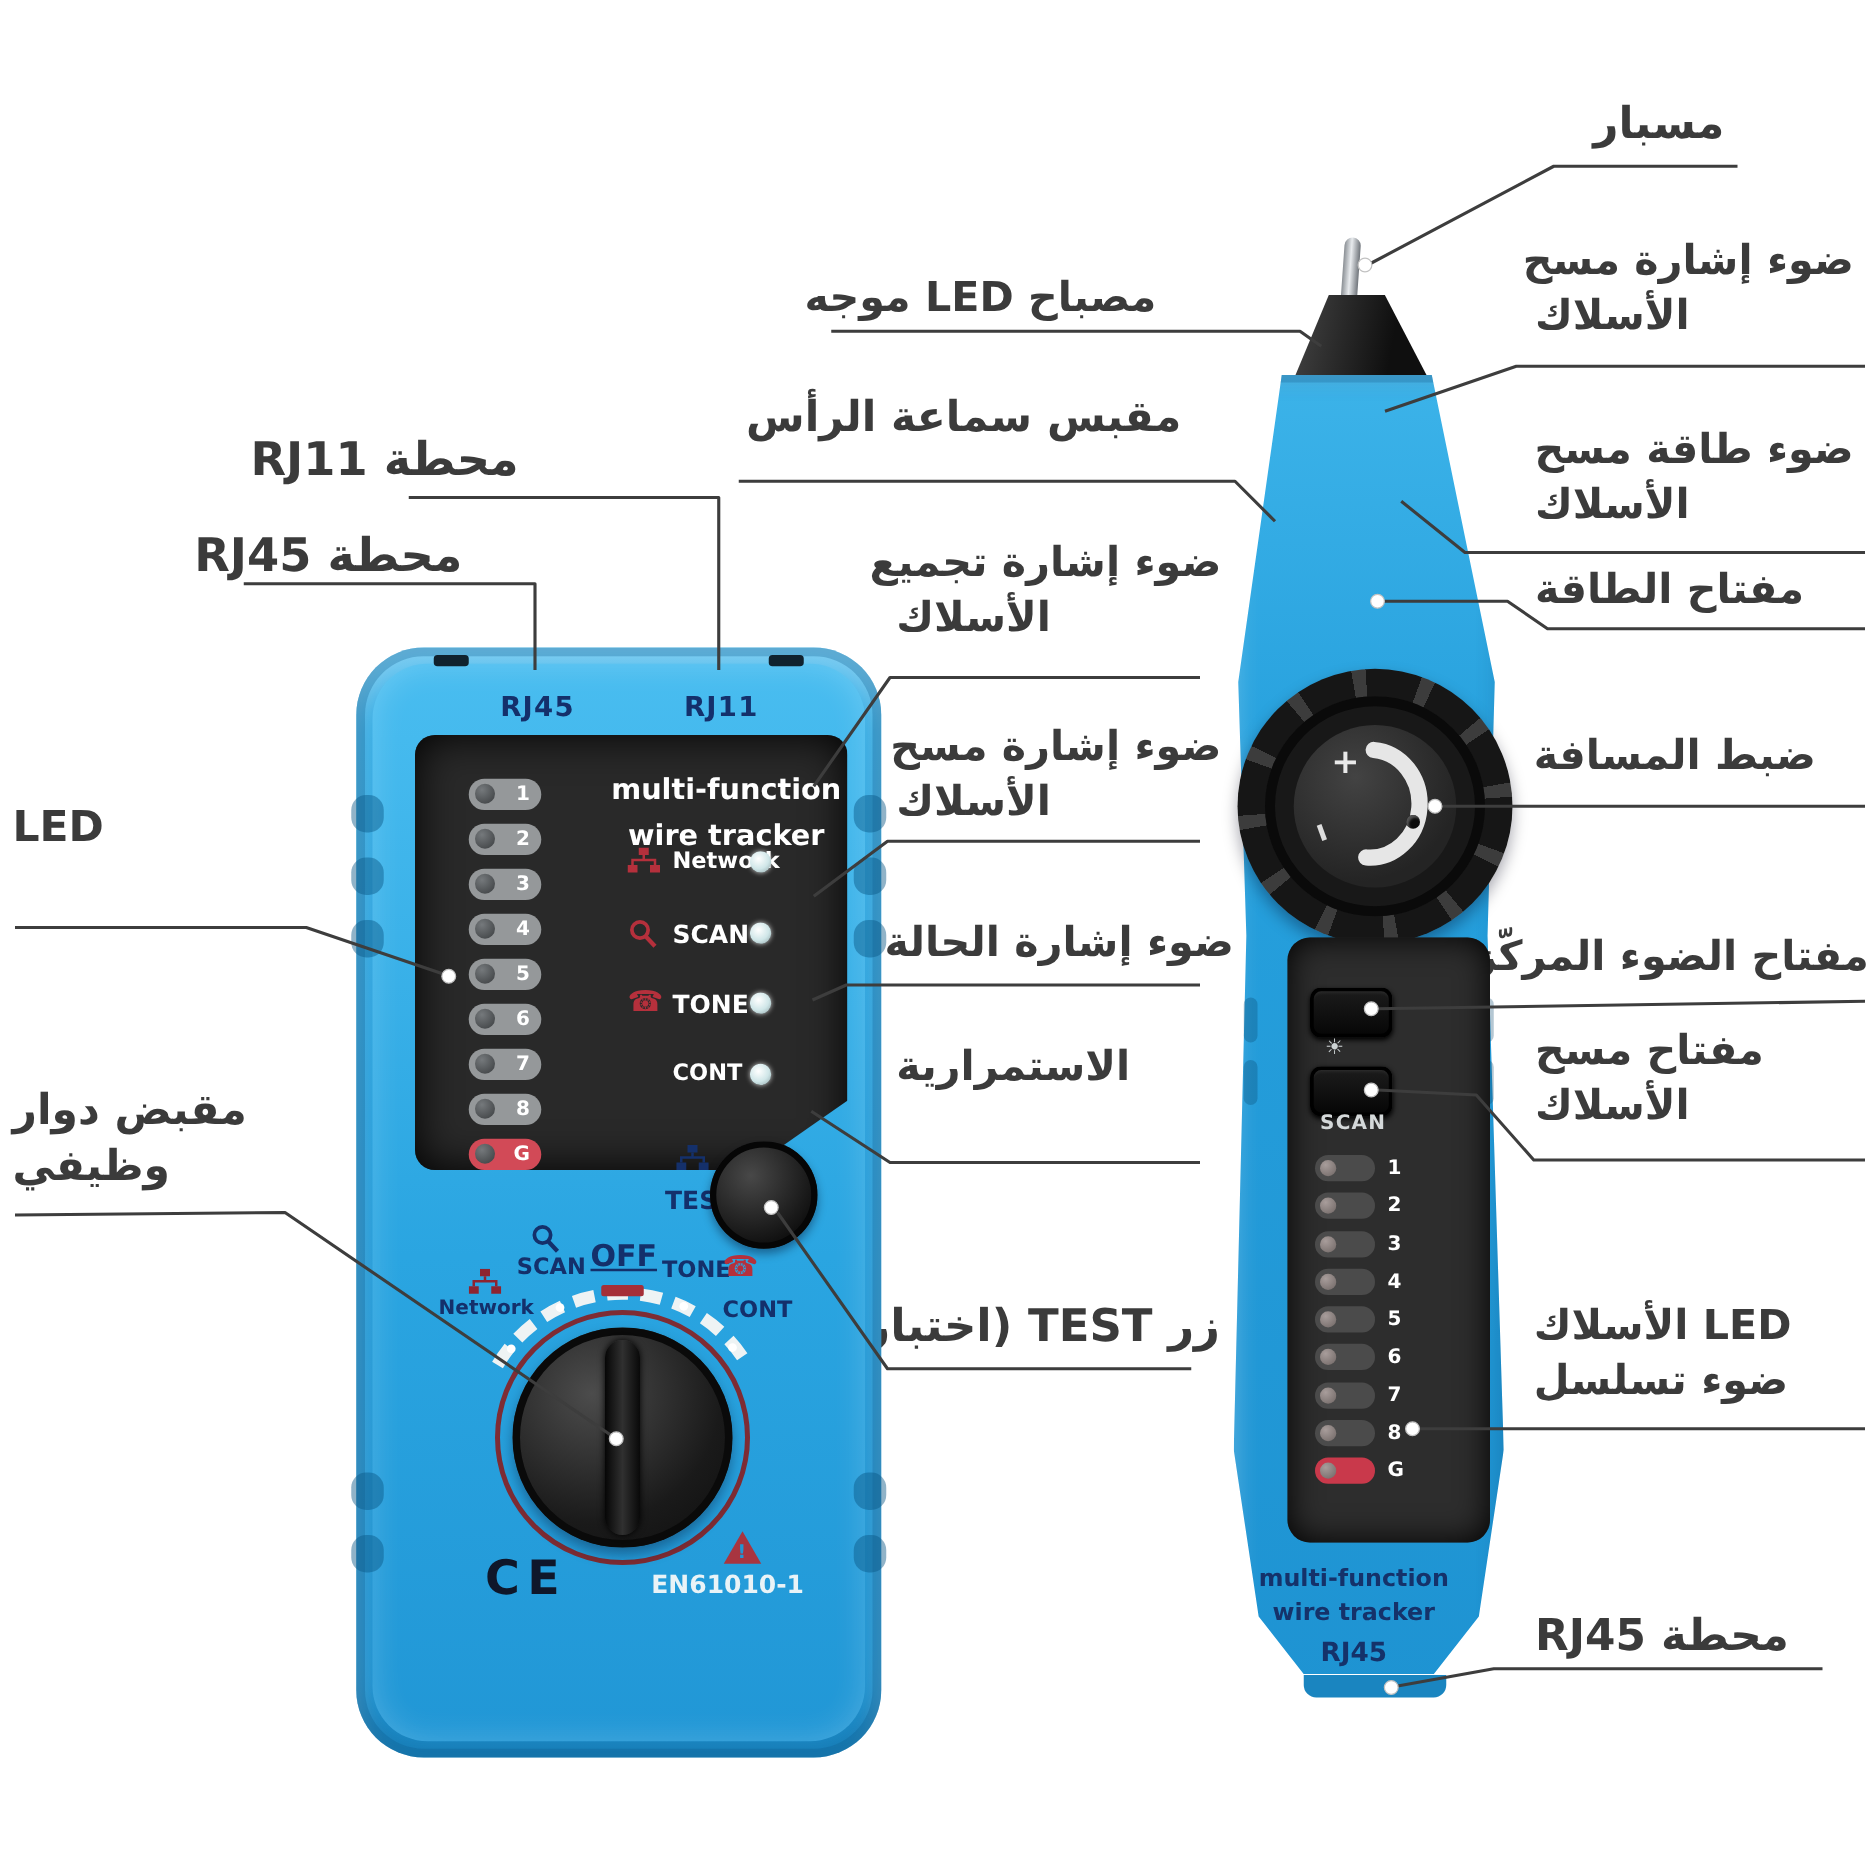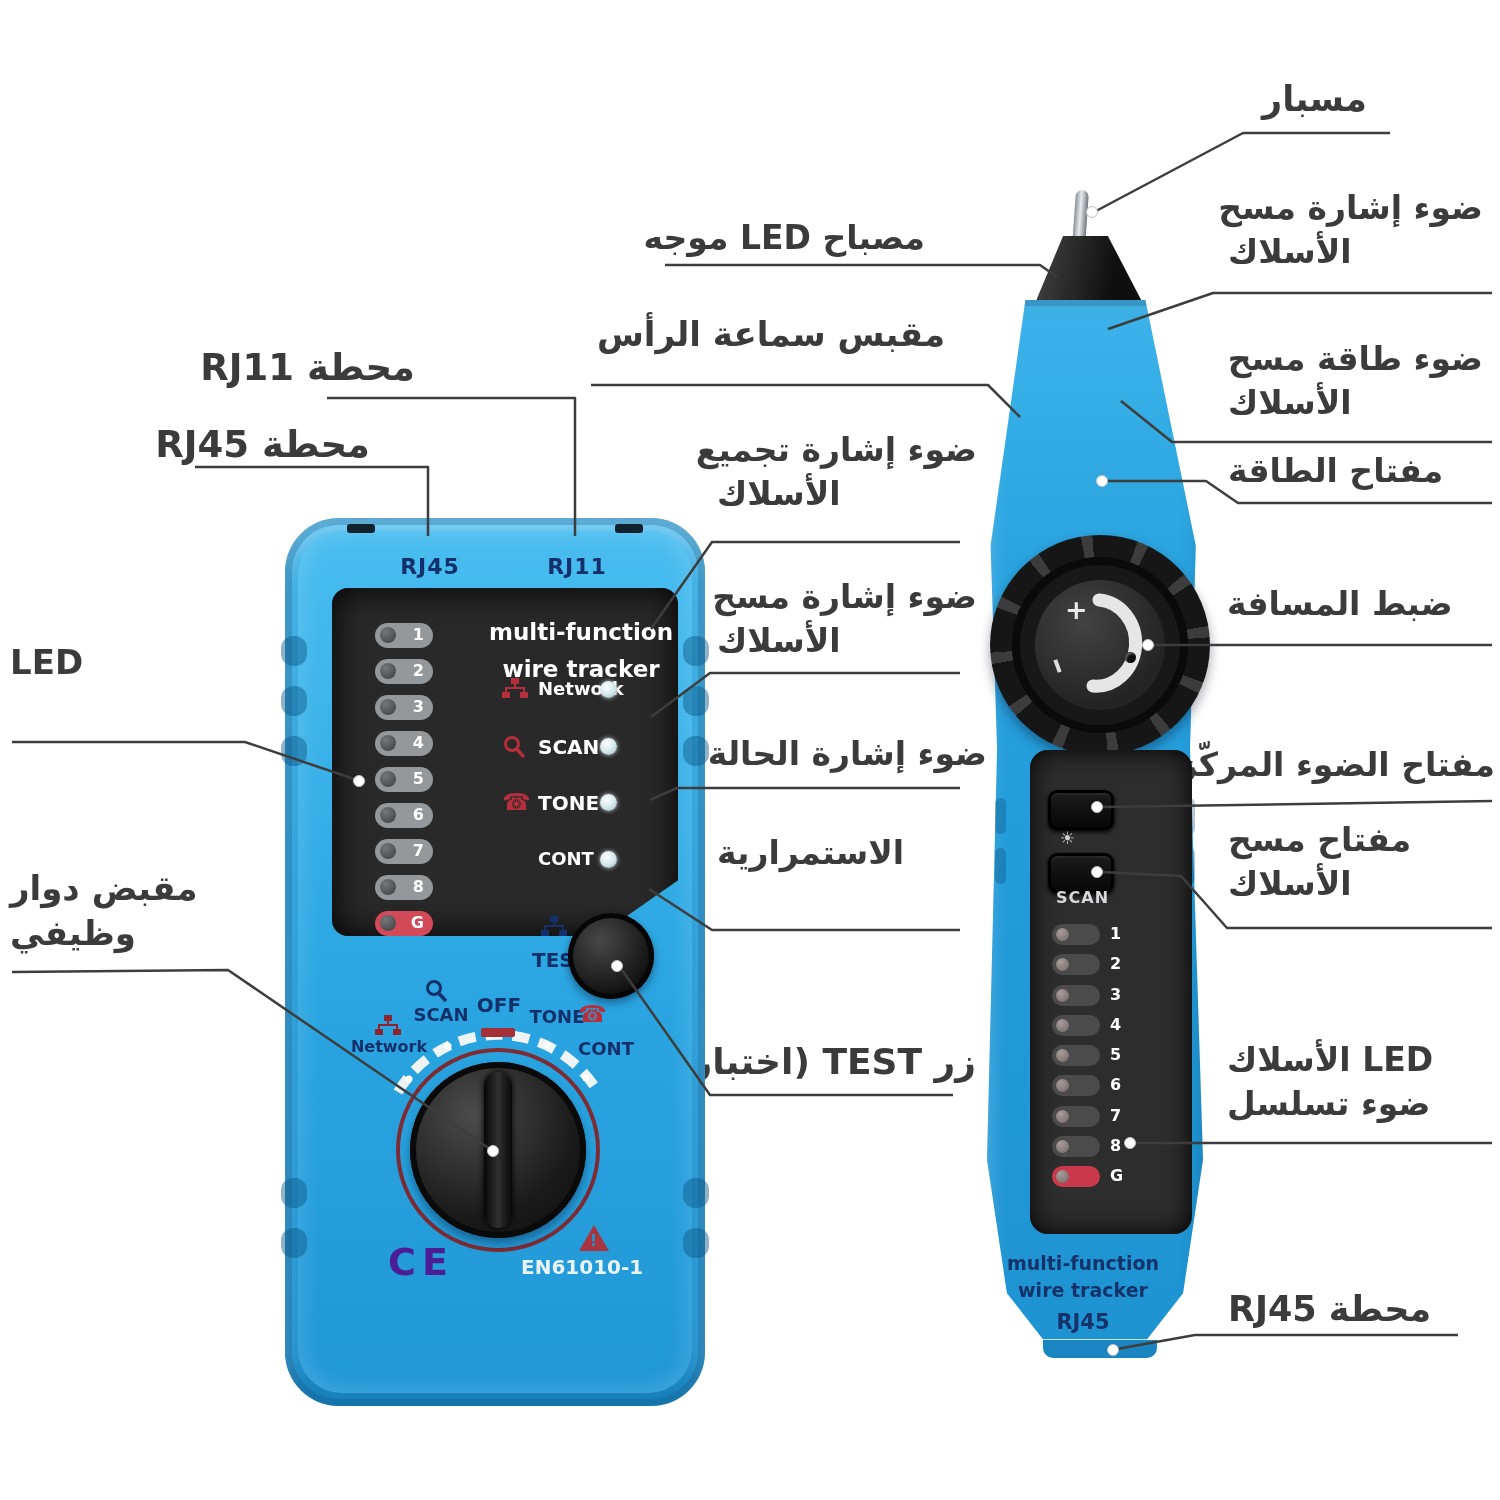--- a/index.html
+++ b/index.html
@@ -48,21 +48,21 @@
      background:radial-gradient(circle at 38% 32%,#484848,#111 70%);
      box-shadow:0 4px 8px rgba(0,0,25,.4), inset 0 0 0 5px #060606;}
   #knob-svg{position:absolute;left:0;top:0;width:420px;height:888px;}
   .knob{position:absolute;left:125px;top:544px;width:176px;height:176px;border-radius:50%;
      background:radial-gradient(circle at 36% 30%,#4c4c4c,#1a1a1a 62%,#0d0d0d);
      box-shadow:0 6px 10px rgba(0,0,30,.35), inset 0 0 0 6px #0a0a0a;}
   .knob-bar{position:absolute;left:199px;top:554px;width:28px;height:156px;border-radius:14px;
      background:linear-gradient(90deg,#060606,#303030 50%,#090909);box-shadow:0 0 6px #000;}
   .dial-lab{position:absolute;transform:translate(-50%,-50%);color:#14306b;font-weight:700;}
   .dial-icn{position:absolute;width:26px;height:22px;}
-  .ce{position:absolute;left:103px;top:722px;color:#4c1d95;font-weight:700;font-size:38px;letter-spacing:6px;}
+  .ce{position:absolute;left:103px;top:722px;color:#0f172a;font-weight:700;font-size:38px;letter-spacing:6px;}
   .warn{position:absolute;left:294px;top:707px;width:0;height:0;border-left:15px solid transparent;
      border-right:15px solid transparent;border-bottom:26px solid #a83540;}
   .warn span{position:absolute;left:-4px;top:7px;color:#2197d6;font-size:15px;font-weight:700;}
   .en{position:absolute;left:236px;top:737px;color:#e9f3f7;font-weight:700;font-size:20px;}
   
   #probe-device{position:absolute;left:975px;top:188px;width:240px;height:1180px;z-index:10;}
   .pin{position:absolute;left:99px;top:2px;width:13px;height:58px;border-radius:7px 7px 3px 3px;
      background:linear-gradient(90deg,#8a8f94,#e8ebee 45%,#6f747a);transform:rotate(4deg);}
   .cone{position:absolute;left:55px;top:48px;width:118px;height:68px;
      clip-path:polygon(28% 0,66% 0,96% 100%,4% 100%);
@@ -233,21 +233,21 @@
             <rect x="9" y="0" width="8" height="6" fill="#8e2430"></rect>
             <rect x="0" y="14" width="8" height="6" fill="#8e2430"></rect>
             <rect x="18" y="14" width="8" height="6" fill="#8e2430"></rect>
             <path d="M13 6 V10 M4 14 V10 H22 V14" stroke="#8e2430" stroke-width="2" fill="none"></path>
           </svg></span>
         <span class="dial-lab" style="left: 156px; top: 496px; font-size: 18px;">SCAN</span>
         <span class="dial-icn" style="left: 139px; top: 461px;"><svg width="26" height="24">
             <circle cx="10" cy="9" r="6.5" fill="none" stroke="#14306b" stroke-width="3"></circle>
             <line x1="14.5" y1="14" x2="22" y2="22" stroke="#14306b" stroke-width="3.4"></line>
           </svg></span>
-        <span class="dial-lab" style="left: 214px; top: 487px; font-size: 20px;">OFF</span>
+        <span class="dial-lab" style="left: 214px; top: 487px; font-size: 24px; text-decoration: underline;">OFF</span>
         <span class="dial-lab" style="left: 272px; top: 498px; font-size: 18px;">TONE</span>
         <span class="dial-icn" style="left: 293px; top: 485px;"><span class="phone-glyph" style="color: rgb(181, 48, 60);">☎</span></span>
         <span class="dial-lab" style="left: 321px; top: 530px; font-size: 18px;">CONT</span>
       </div>
     <div class="knob"></div>
     <div class="knob-bar"></div>
 
     <div class="ce">CE</div>
     <div class="warn">
         <span>!</span>
@@ -390,21 +390,21 @@
       <div class="ann" style="left: 10px; top: 640px; width: 280px; font-size: 34px; text-align: left; line-height: 58px;">
         <div>LED</div>
       </div>
       <div class="ann" style="left: 10px; top: 866px; width: 240px; font-size: 34px; text-align: left; line-height: 58px;">
         <div>مقبض دوار</div>
         <div>وظيفي</div>
       </div>
       <div class="ann" style="left: 706px; top: 1038px; width: 270px; font-size: 36px; text-align: left;">
         <div>زر TEST (اختبار)</div>
       </div>
-      <div class="ann" style="left: 1262px; top: 76px; width: 130px; font-size: 35px; text-align: left;">
+      <div class="ann" style="left: 1262px; top: 76px; width: 130px; font-size: 35px; text-align: center;">
         <div>مسبار</div>
       </div>
       <div class="ann" style="left: 1228px; top: 186px; width: 255px; font-size: 33px; text-align: left; line-height: 55px;">
         <div>ضوء إشارة مسح</div>
         <div>الأسلاك</div>
       </div>
       <div class="ann" style="left: 1228px; top: 337px; width: 255px; font-size: 33px; text-align: left; line-height: 55px;">
         <div>ضوء طاقة مسح</div>
         <div>الأسلاك</div>
       </div>

